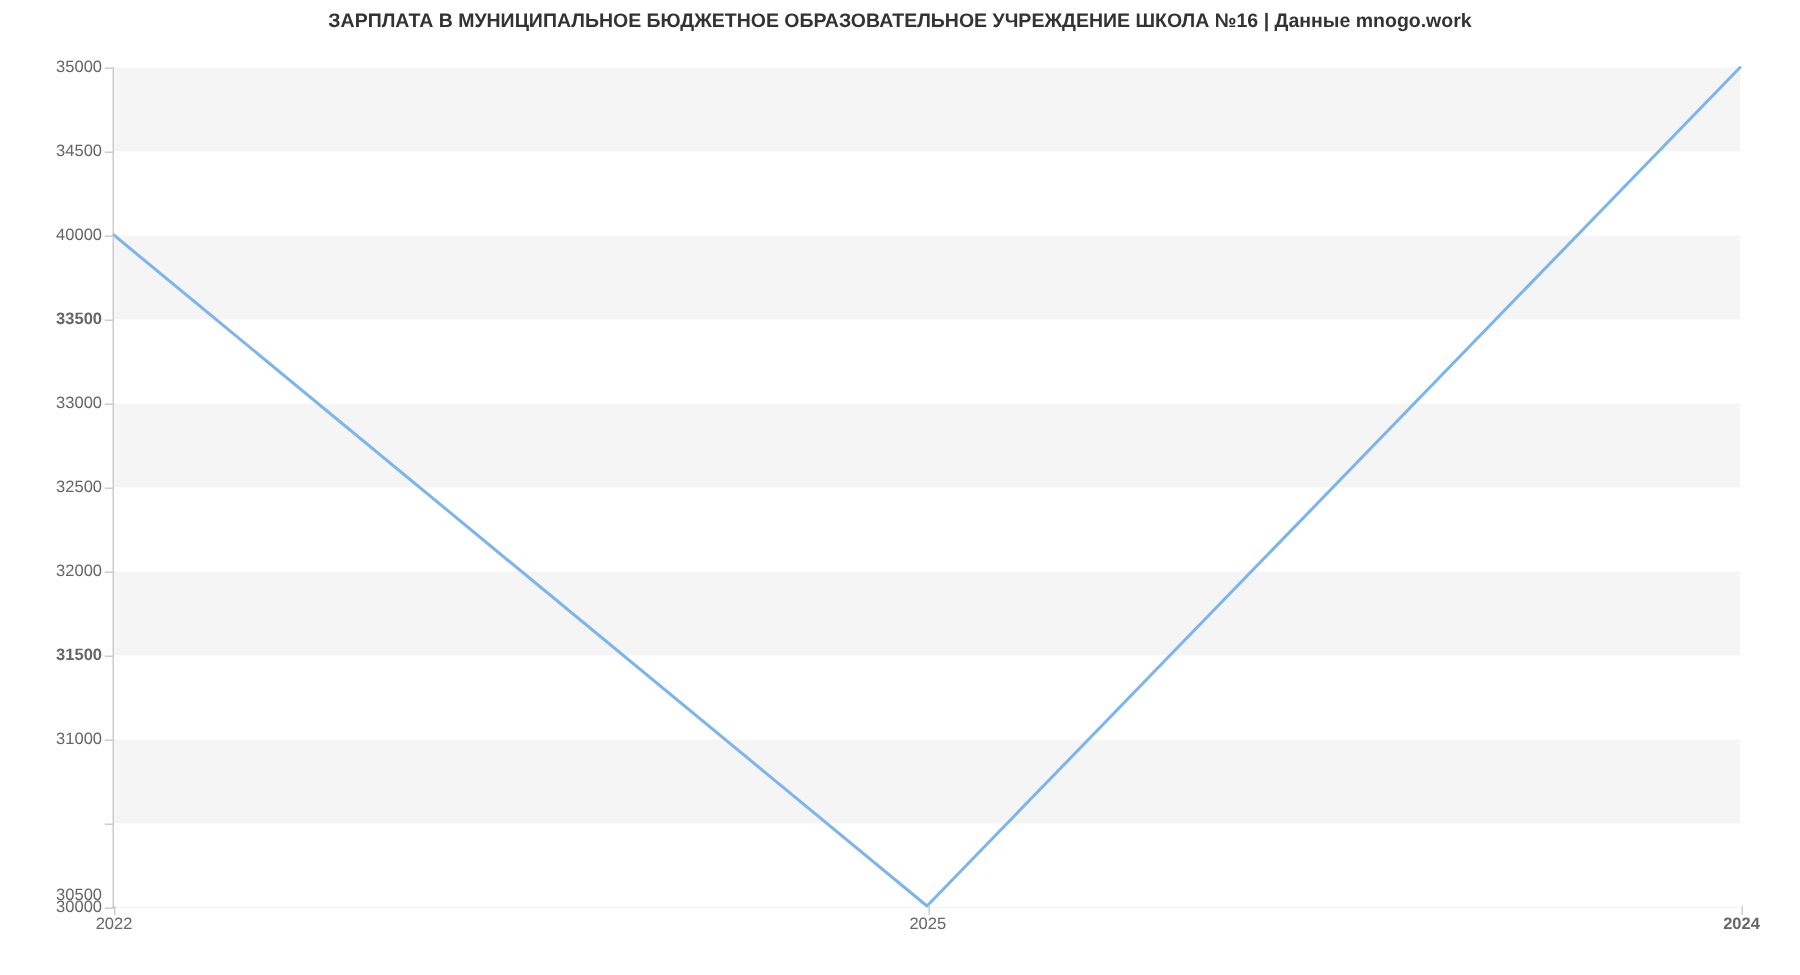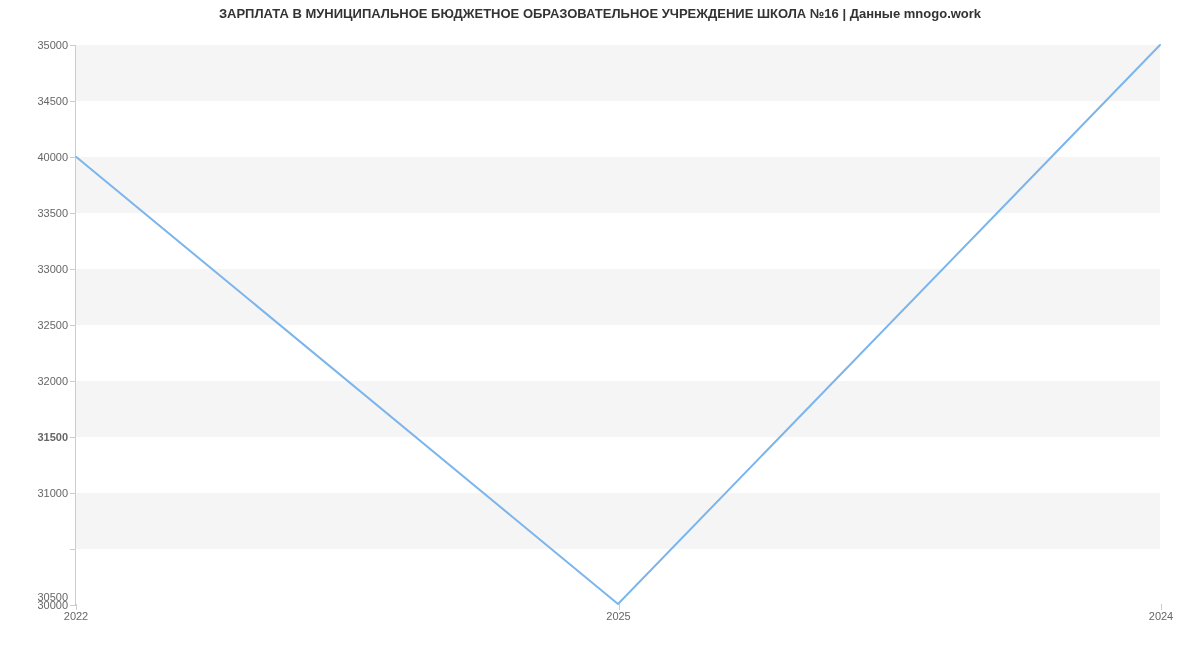--- a/index.html
+++ b/index.html
@@ -117,28 +117,28 @@
       <div class="y-tick" style="top: 448px;">31000</div>
       <div class="y-tickline" style="top: 448px;"></div>
       <div class="y-tick" style="top: 392px; font-weight: bold;">31500</div>
       <div class="y-tickline" style="top: 392px;"></div>
       <div class="y-tick" style="top: 336px; margin-left: 18px;">32000</div>
       <div class="y-tickline" style="top: 336px;"></div>
       <div class="y-tick" style="top: 280px; margin-left: 12px;">32500</div>
       <div class="y-tickline" style="top: 280px;"></div>
       <div class="y-tick" style="top: 224px; margin-left: 48px;">33000</div>
       <div class="y-tickline" style="top: 224px;"></div>
-      <div class="y-tick" style="top: 168px;">33500</div>
+      <div class="y-tick" style="top: 168px; font-weight: bold;">33500</div>
       <div class="y-tickline" style="top: 168px;"></div>
       <div class="y-tick" style="top: 112px;">40000</div>
       <div class="y-tickline" style="top: 112px;"></div>
       <div class="y-tick" style="top: 56px;">34500</div>
       <div class="y-tickline" style="top: 56px;"></div>
       <div class="y-tick" style="top: 0px;">35000</div>
       <div class="y-tickline" style="top: 0px;"></div>
       <div class="x-tick" style="left: 0px;">2022</div>
       <div class="x-tickline" style="left: 0px;"></div>
       <div class="x-tick" style="left: 542.5px;">2025</div>
       <div class="x-tickline" style="left: 542.5px;"></div>
-      <div class="x-tick" style="left: 1085px;">2024</div>
+      <div class="x-tick" style="left: 1085px; font-weight: bold;">2024</div>
       <div class="x-tickline" style="left: 1085px;"></div>
     </div>
 </div>
 
 </body></html>

